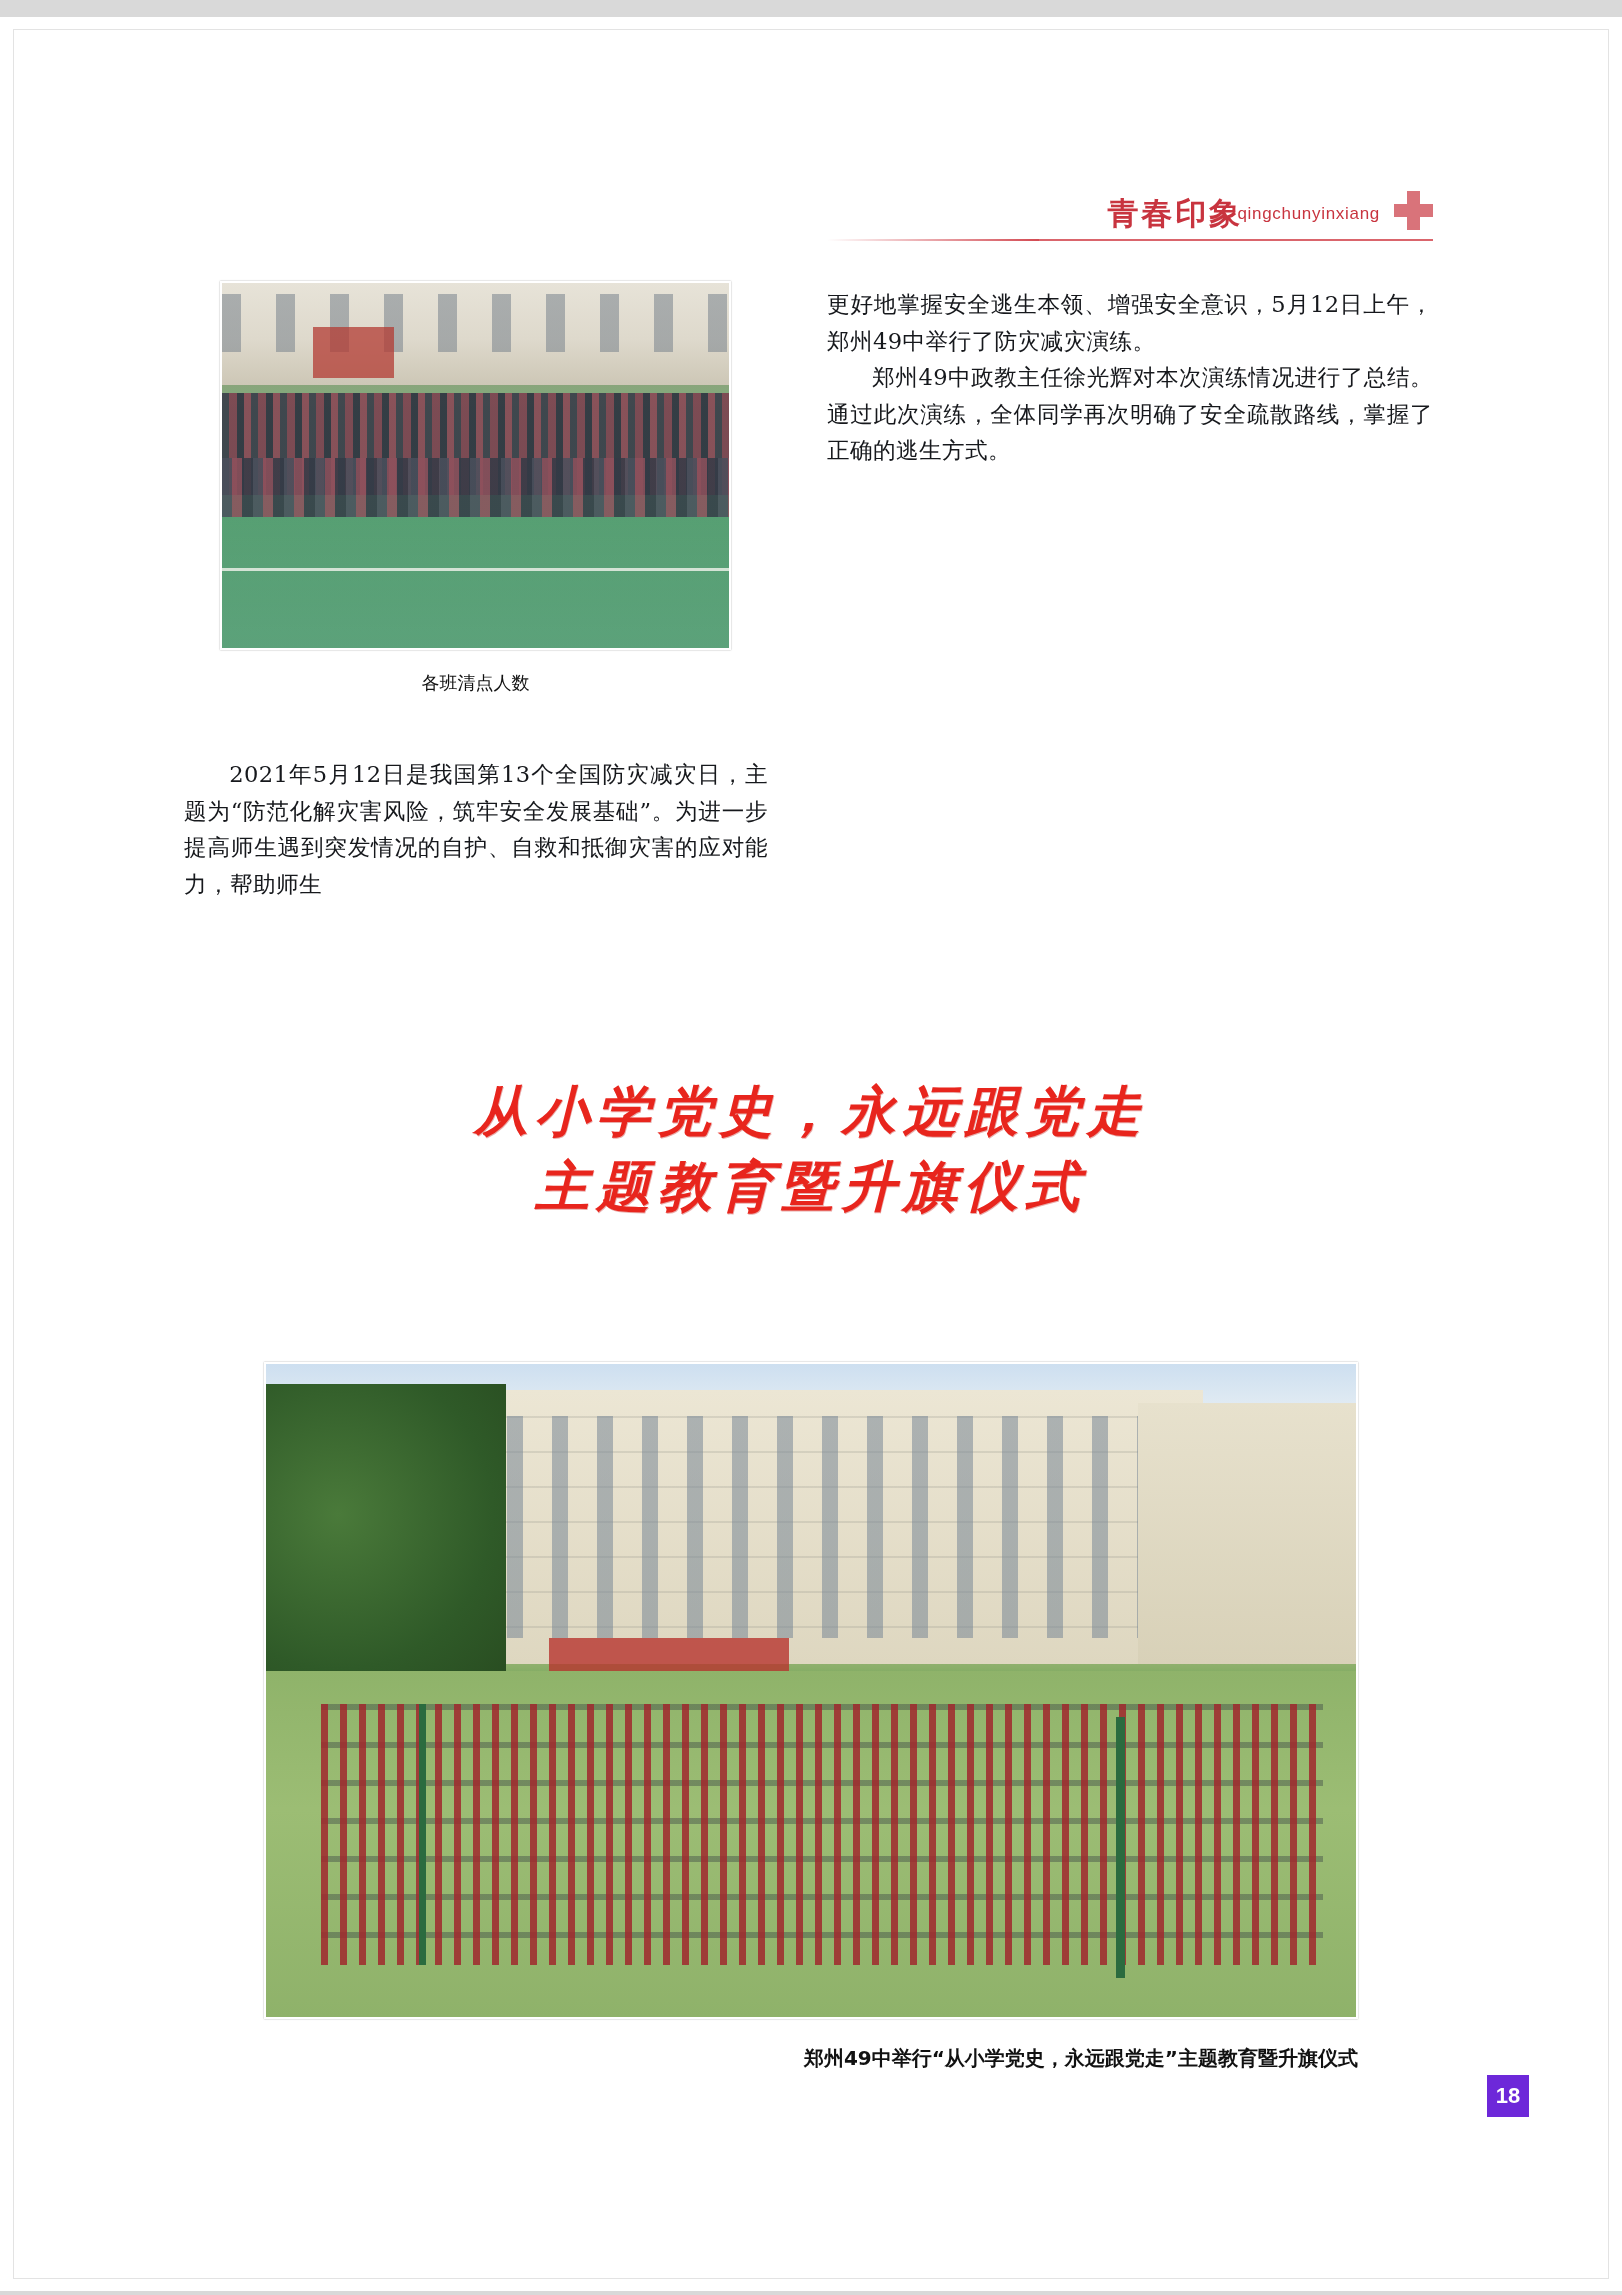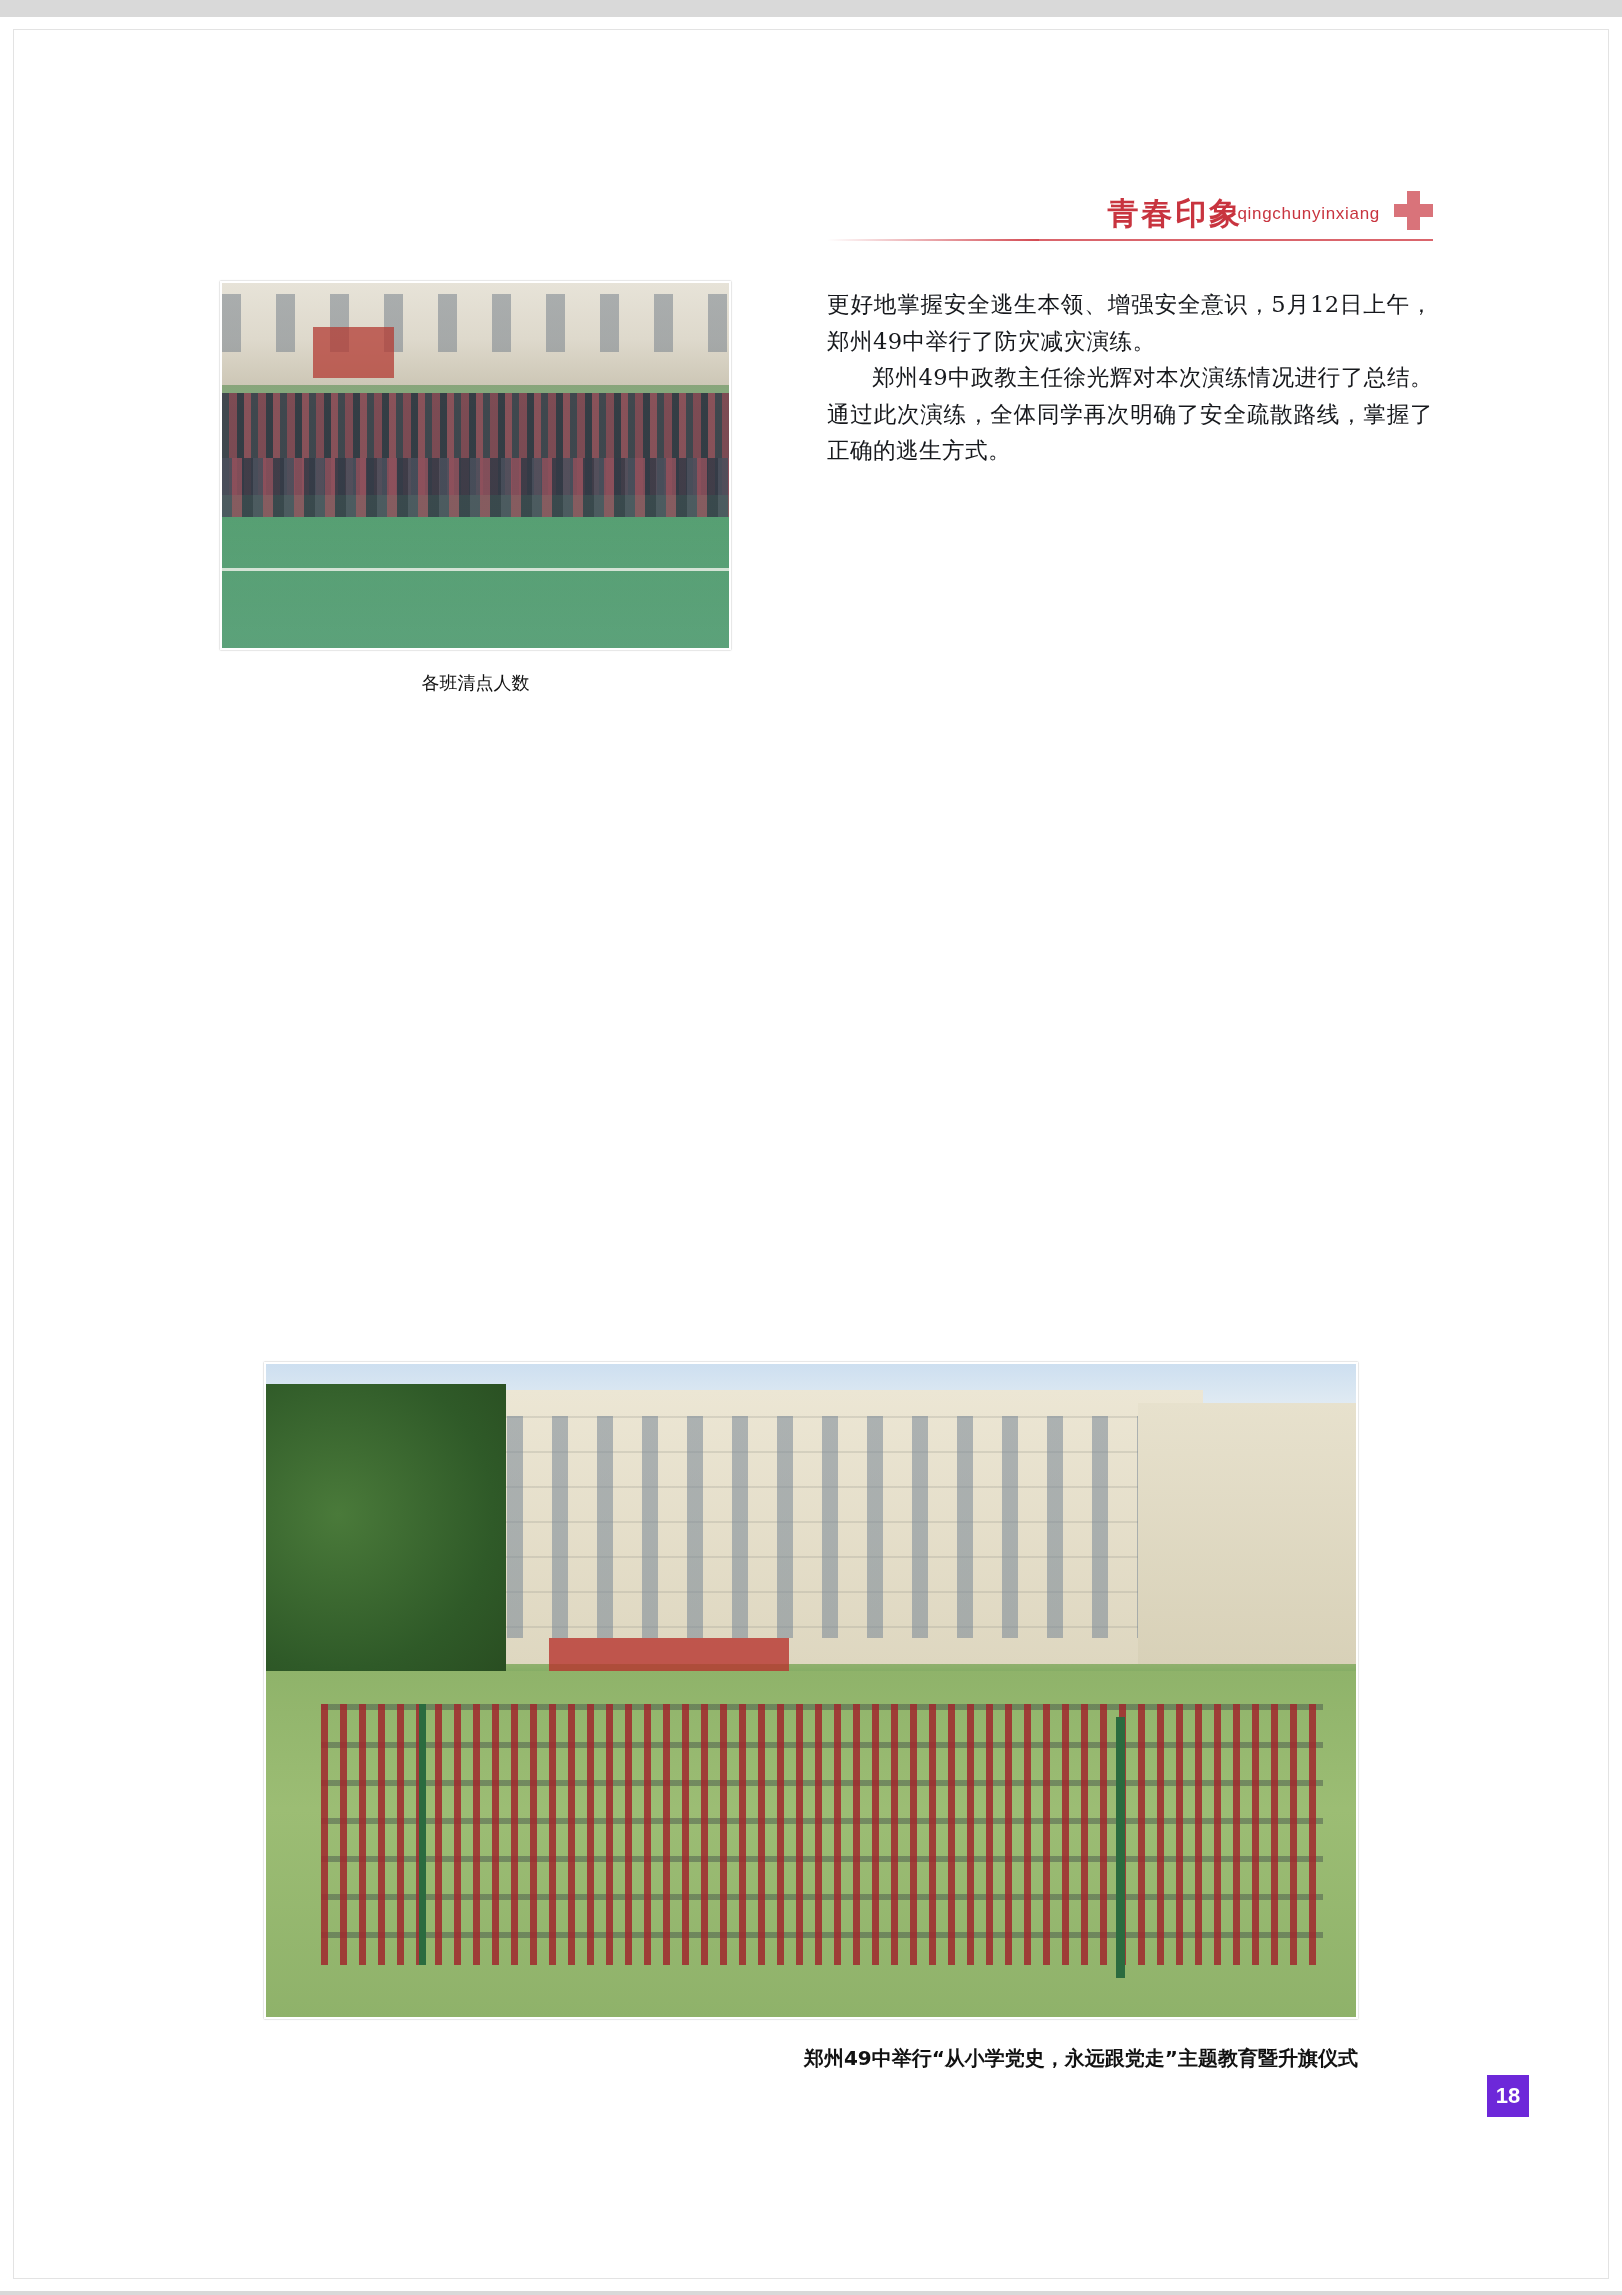--- a/index.html
+++ b/index.html
@@ -319,26 +319,33 @@
       <div class="p1-building"></div>
       <div class="p1-windows"></div>
       <div class="p1-redstripe"></div>
       <div class="p1-crowd"></div>
       <div class="p1-crowd2"></div>
       <div class="p1-line"></div>
     </div>
   </div>
   <div class="photo1-caption">各班清点人数</div>
 
+  <div class="col-left bodytext">
+    <p class="indent">2021年5月12日是我国第13个全国防灾减灾日，主题为“防范化解灾害风险，筑牢安全发展基础”。为进一步提高师生遇到突发情况的自护、自救和抵御灾害的应对能力，帮助师生</p>
+  </div>
 
   <div class="col-right bodytext">
     <p>更好地掌握安全逃生本领、增强安全意识，5月12日上午，郑州49中举行了防灾减灾演练。</p>
     <p class="indent">郑州49中政教主任徐光辉对本次演练情况进行了总结。通过此次演练，全体同学再次明确了安全疏散路线，掌握了正确的逃生方式。</p>
   </div>
 
+  <div class="big-title">
+    <div>从小学党史，永远跟党走</div>
+    <div>主题教育暨升旗仪式</div>
+  </div>
 
   <div class="photo2-wrap">
     <div class="photo photo2">
       <div class="p2-sky"></div>
       <div class="p2-build"></div>
       <div class="p2-windows"></div>
       <div class="p2-build-r"></div>
       <div class="p2-trees"></div>
       <div class="p2-stage"></div>
       <div class="p2-field"></div>

